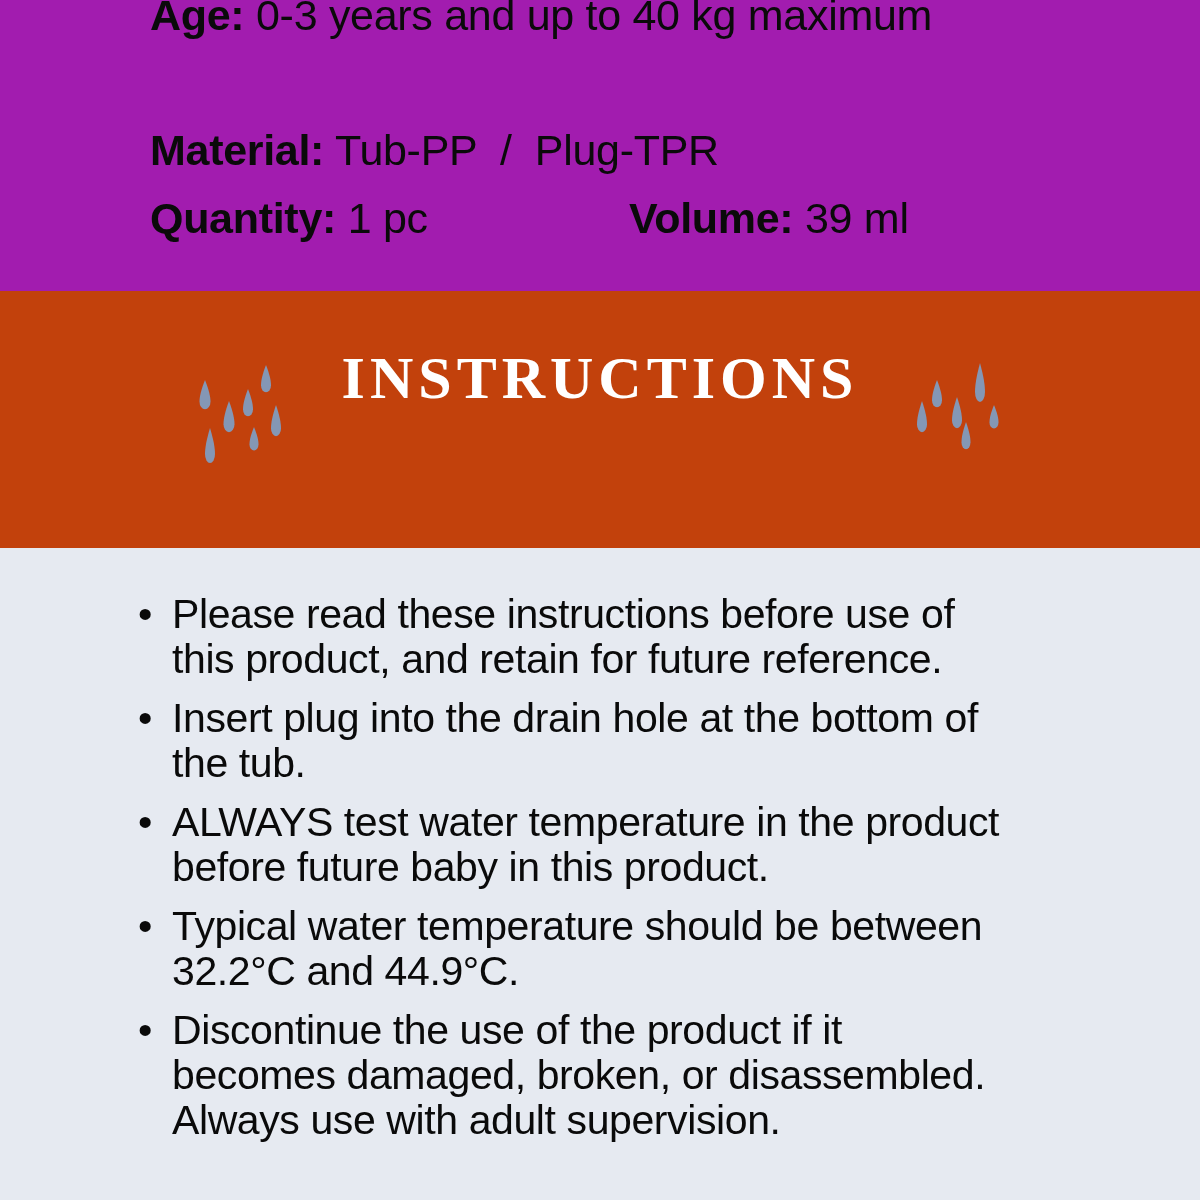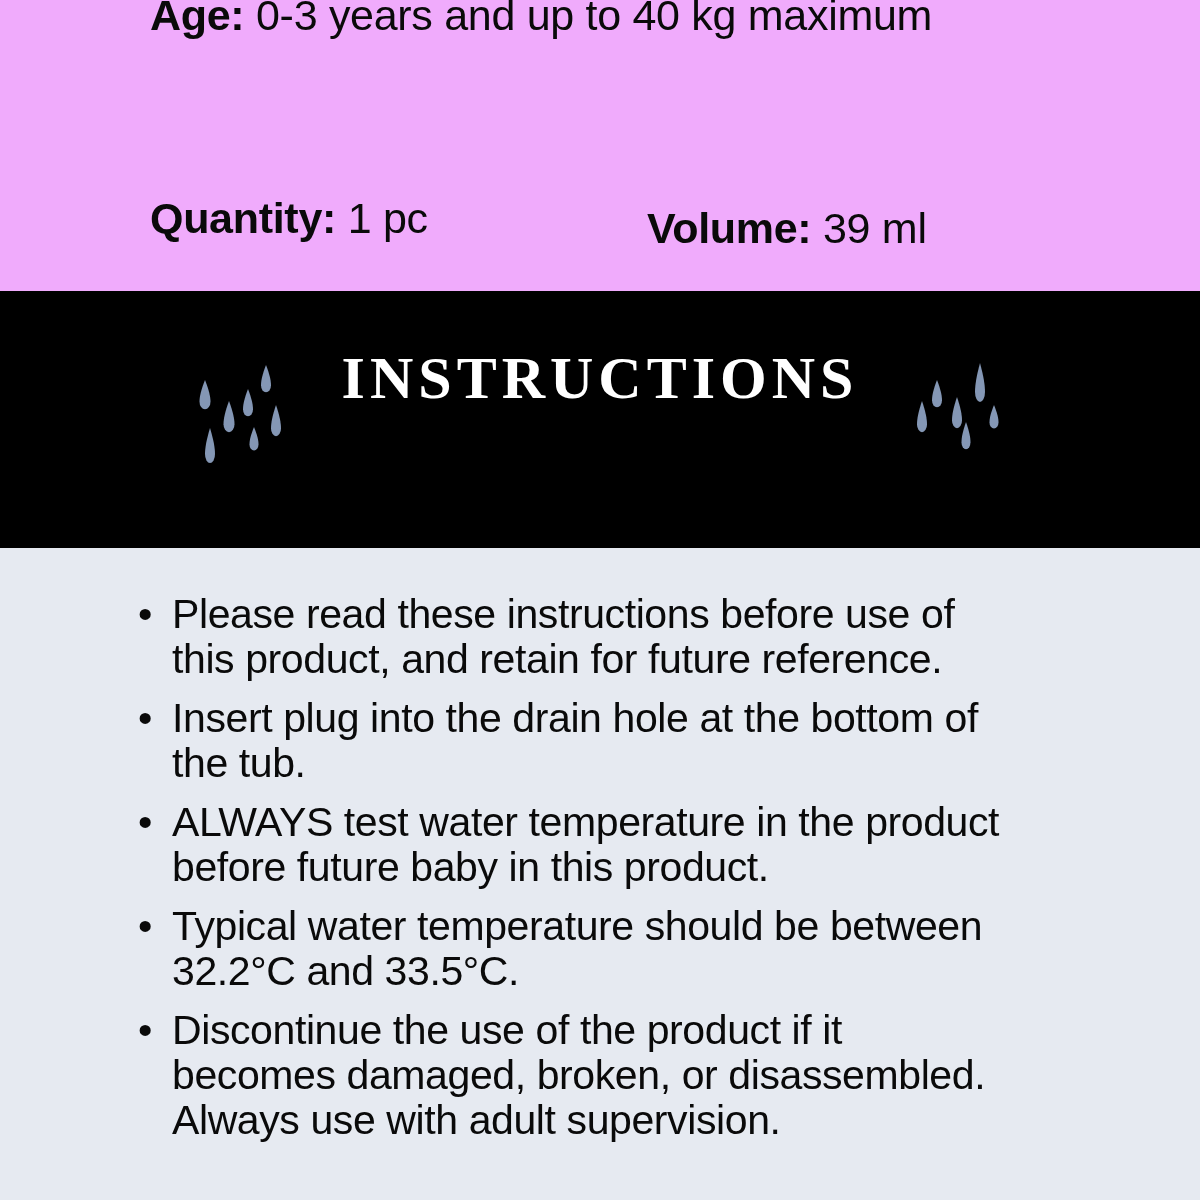--- a/index.html
+++ b/index.html
@@ -2,31 +2,31 @@
 <html><head>
 <meta charset="utf-8">
 <style>
   html, body { margin: 0; padding: 0; }
   body {
     width: 1200px; height: 1200px; overflow: hidden; position: relative;
     font-family: "Liberation Sans", sans-serif; color: #0a0a0a;
   }
   .specs {
     position: absolute; left: 0; top: 0; width: 1200px; height: 291px;
-    background: #f0abfc;
+    background: #a21caf;
     text-align: center;
   }
   .spec-line {
     position: absolute; left: 150px; font-size: 43px; white-space: nowrap;
     line-height: 1; letter-spacing: -0.3px;
   }
   .spec-line b { font-weight: bold; }
   .banner {
     position: absolute; left: 0; top: 291px; width: 1200px; height: 328px;
-    background: #000000;
+    background: #c2410c;
   }
   .banner-title {
     position: absolute; left: 0; width: 1200px; text-align: center;
     font-family: "Liberation Serif", serif; font-weight: bold; color: #ffffff;
     font-size: 60px; letter-spacing: 5px; line-height: 74px; top: 50px;
   }
   .drops { position: absolute; top: 0; left: 0; width: 1200px; height: 257px; }
   .instructions {
     position: absolute; left: 0; top: 548px; width: 1200px; height: 652px;
     background: #e6eaf1;
@@ -40,24 +40,27 @@
   }
   .bullet-text { position: absolute; left: 34px; top: 0; white-space: pre-line; width: 940px; }
 </style>
 </head>
 <body>
 
 <section class="specs">
   <div class="spec-line" style="top:-6px;">
     <b>Age:</b><span> 0-3 years and up to 40 kg maximum</span>
   </div>
+  <div class="spec-line" style="top:129px;">
+    <b>Material:</b><span style="white-space:pre;"> Tub-PP  /  Plug-TPR</span>
+  </div>
   <div class="spec-line" style="top:197px;">
     <b>Quantity:</b><span> 1 pc</span>
   </div>
-  <div class="spec-line" style="top:197px; left:647px;margin-top:10px;">
+  <div class="spec-line" style="top:197px; left:629px;">
     <b>Volume:</b><span> 39 ml</span>
   </div>
 </section>
 
 <section class="banner">
   <svg class="drops" viewBox="0 0 1200 257" width="1200" height="257">
     <defs>
       <path id="drop" d="M0,-1 C0.35,-0.35 0.5,0.1 0.5,0.45 A0.5,0.5 0 0 1 -0.5,0.45 C-0.5,0.1 -0.35,-0.35 0,-1 Z"></path>
     </defs>
     <g fill="#8497b5">
@@ -95,21 +98,21 @@
 the tub.</span>
   </div>
   <div class="bullet-item" style="top:252px;">
     <span class="bullet-dot">•</span>
     <span class="bullet-text">ALWAYS test water temperature in the product
 before future baby in this product.</span>
   </div>
   <div class="bullet-item" style="top:356px;">
     <span class="bullet-dot">•</span>
     <span class="bullet-text">Typical water temperature should be between
-32.2°C and 33.5°C.</span>
+32.2°C and 44.9°C.</span>
   </div>
   <div class="bullet-item" style="top:460px;">
     <span class="bullet-dot">•</span>
     <span class="bullet-text">Discontinue the use of the product if it
 becomes damaged, broken, or disassembled.
 Always use with adult supervision.</span>
   </div>
 </section>
 
 </body></html>

